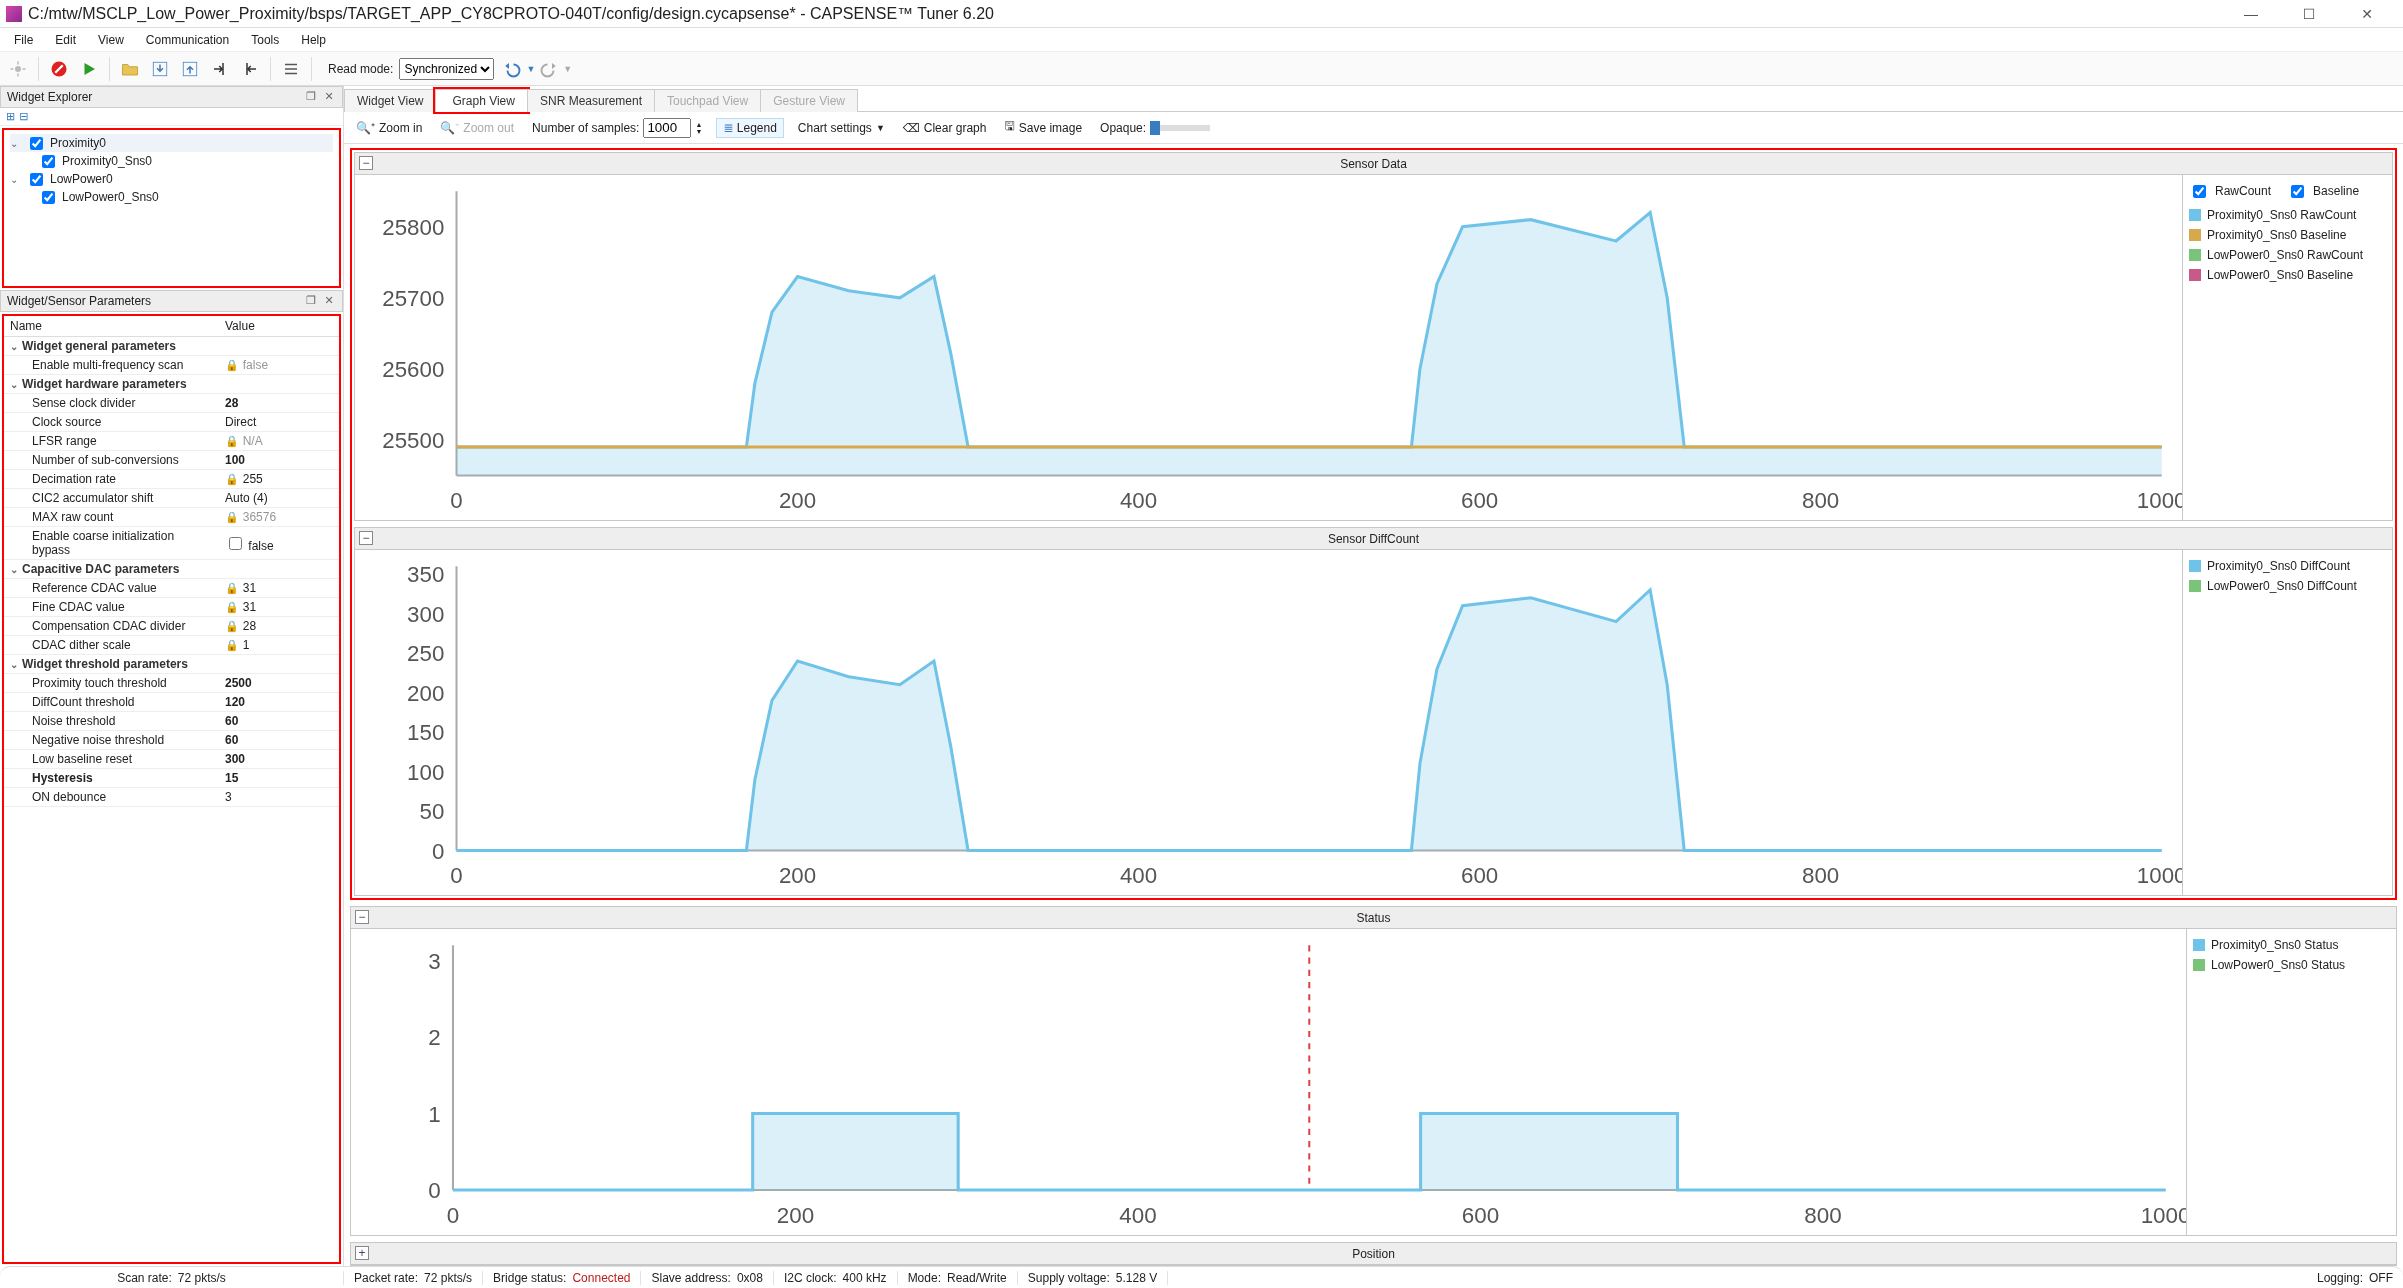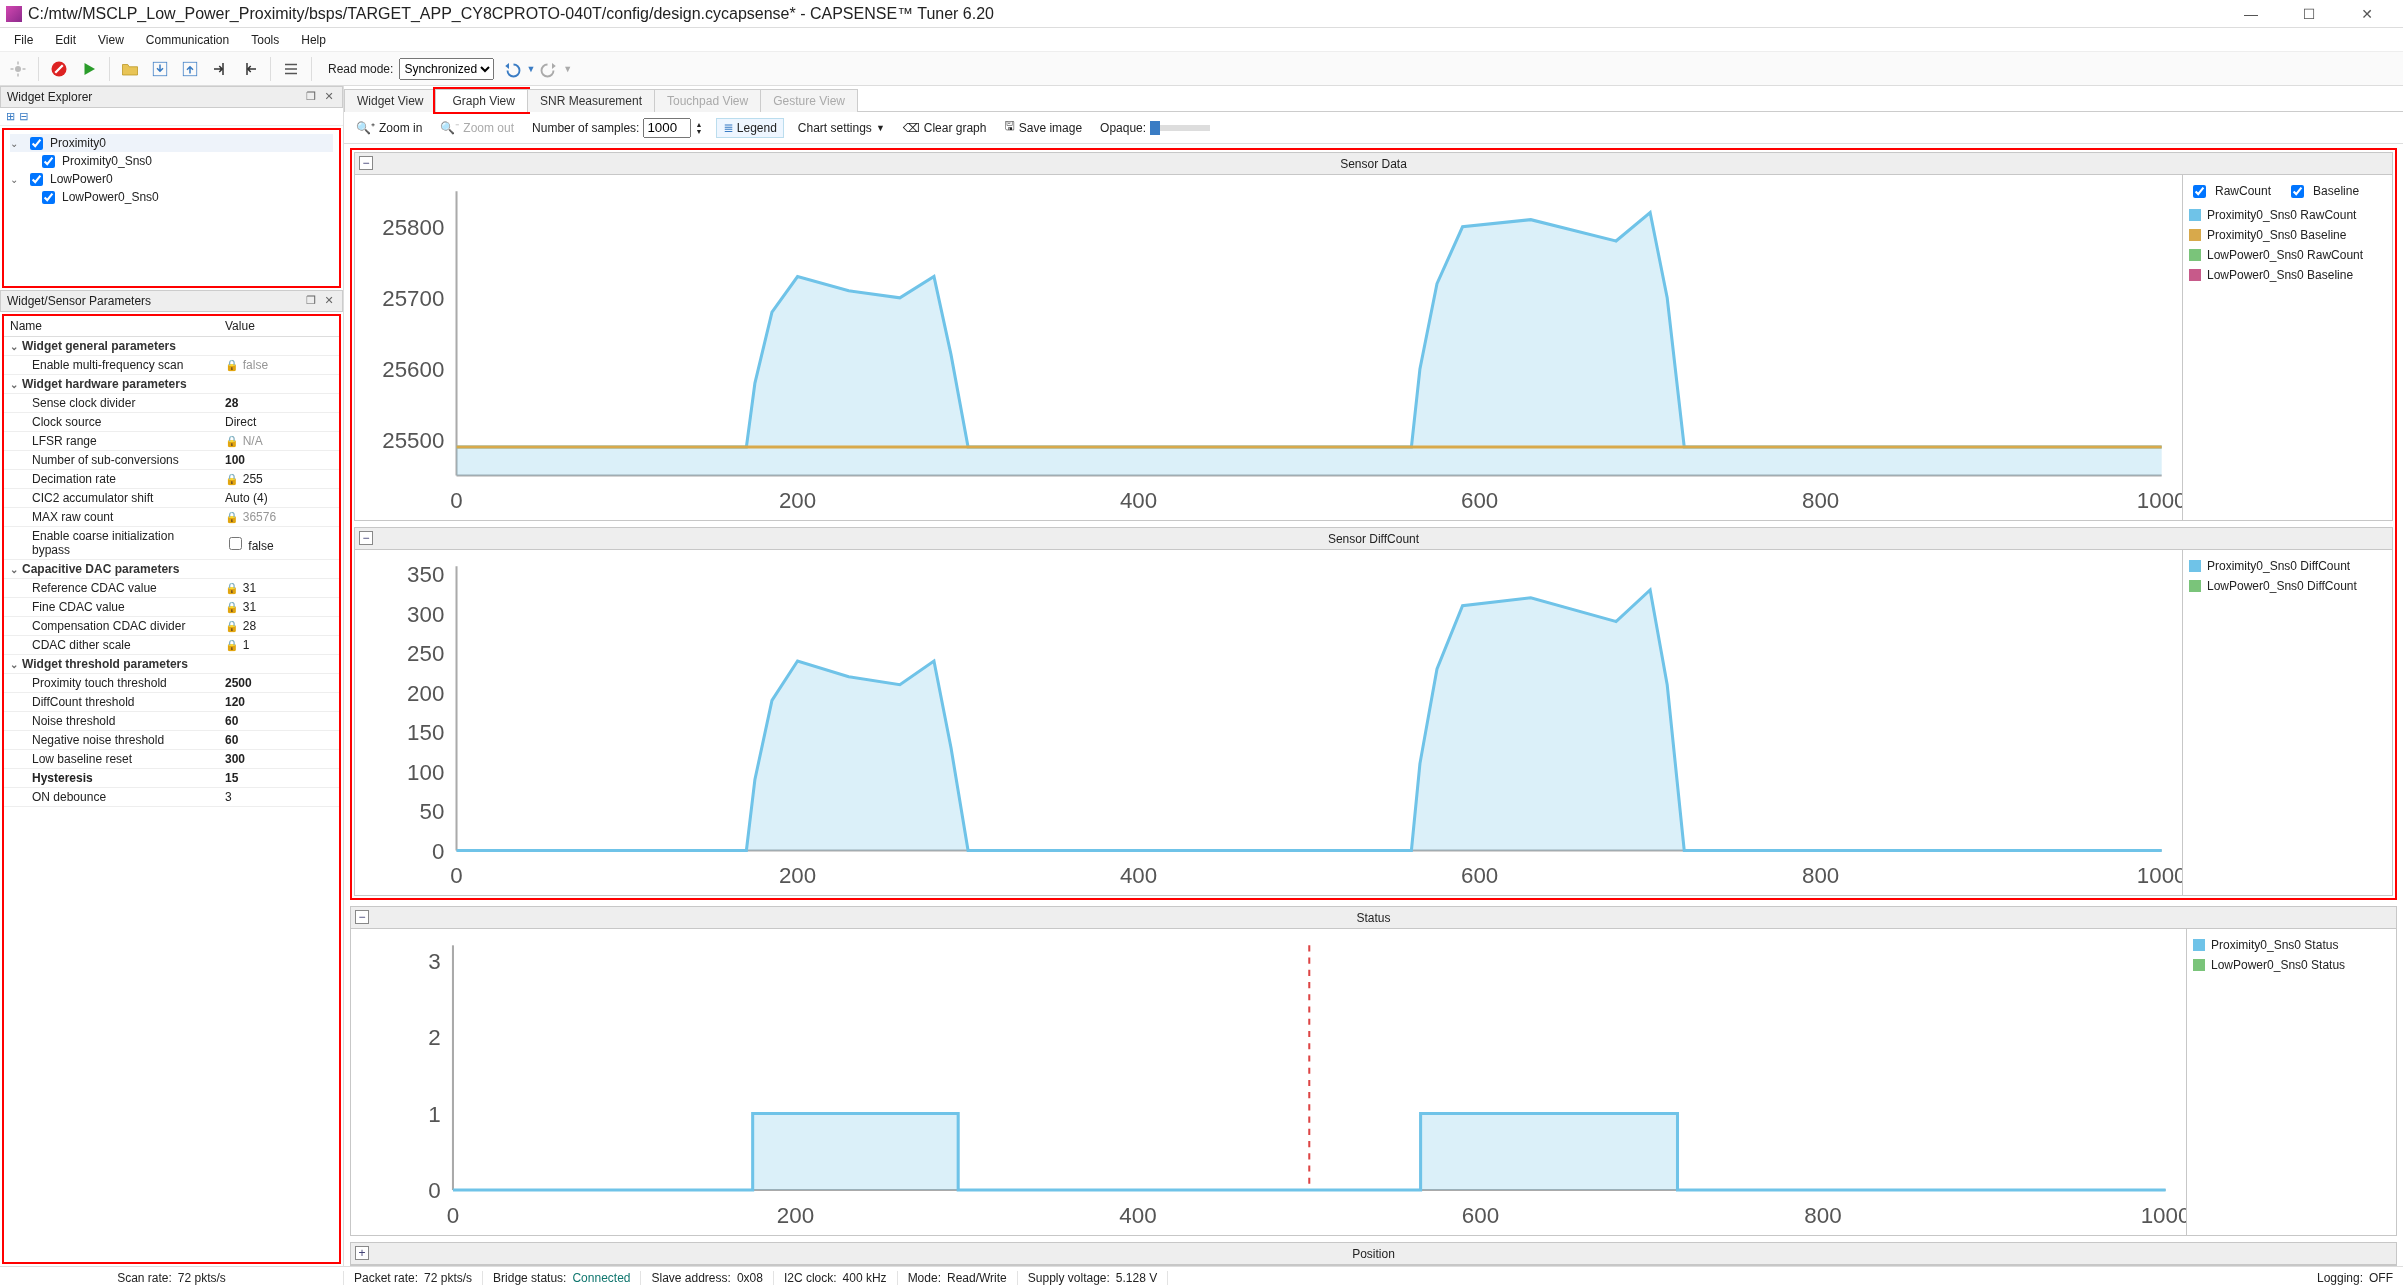--- a/index.html
+++ b/index.html
@@ -53,23 +53,23 @@
   .chart-outer { border:1px solid #c7c7c7; display:flex; flex-direction:column; }
   .chart-header { display:flex; align-items:center; justify-content:center; background:#eee; border-bottom:1px solid #c7c7c7; height:22px; position:relative; font-size:12px;}
   .collapse-box { position:absolute; left:4px; top:3px; width:14px; height:14px; border:1px solid #888; background:#fff; color:#447; font-size:12px; line-height:12px; text-align:center;}
   .chart-body { display:flex; }
   .plotarea { flex:1; position:relative;}
   .legend { width:210px; border-left:1px solid #c7c7c7; padding:6px;}
   .legend .lrow { display:flex; align-items:center; gap:6px; height:20px; font-size:12px;}
   .swatch { width:12px; height:12px;}
   .legend-top { display:flex; gap:16px; margin-bottom:4px;}
   .redborder { border:2px solid red !important; padding:2px;}
-  .statusbar { display:flex; height:22px; align-items:center; border-top:1px solid #ddd; font-size:12px; }
+  .statusbar { display:flex; height:22px; align-items:center; border-top:1px solid #ddd; font-size:12px;border-radius:10px; }
   .statusbar .cell { padding:0 10px; border-right:1px solid #e3e3e3; display:flex; gap:6px;}
-  .green { color:#0f766e;}
+  .green { color:#b91c1c;}
   svg.pl { display:block; width:100%;}
   .tickx { font-size:11px; fill:#555;}
   .ticky { font-size:11px; fill:#555; text-anchor:end;}
   .axis { stroke:#aaa; stroke-width:1;}
   .cb-in { width:13px;height:13px;}
   .undo-redo { display:flex; align-items:center; gap:2px;}
   .toolbtns2{display:flex;align-items:center;gap:4px;}
 </style>
 </head>
 <body>

